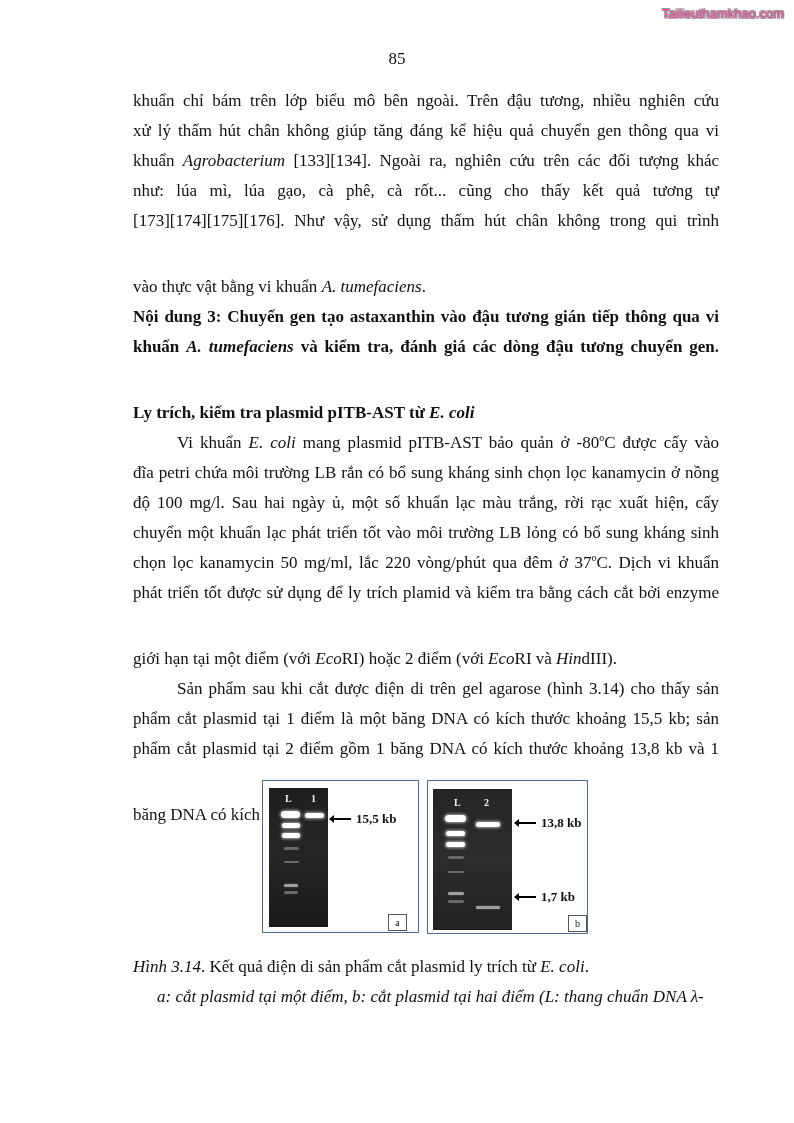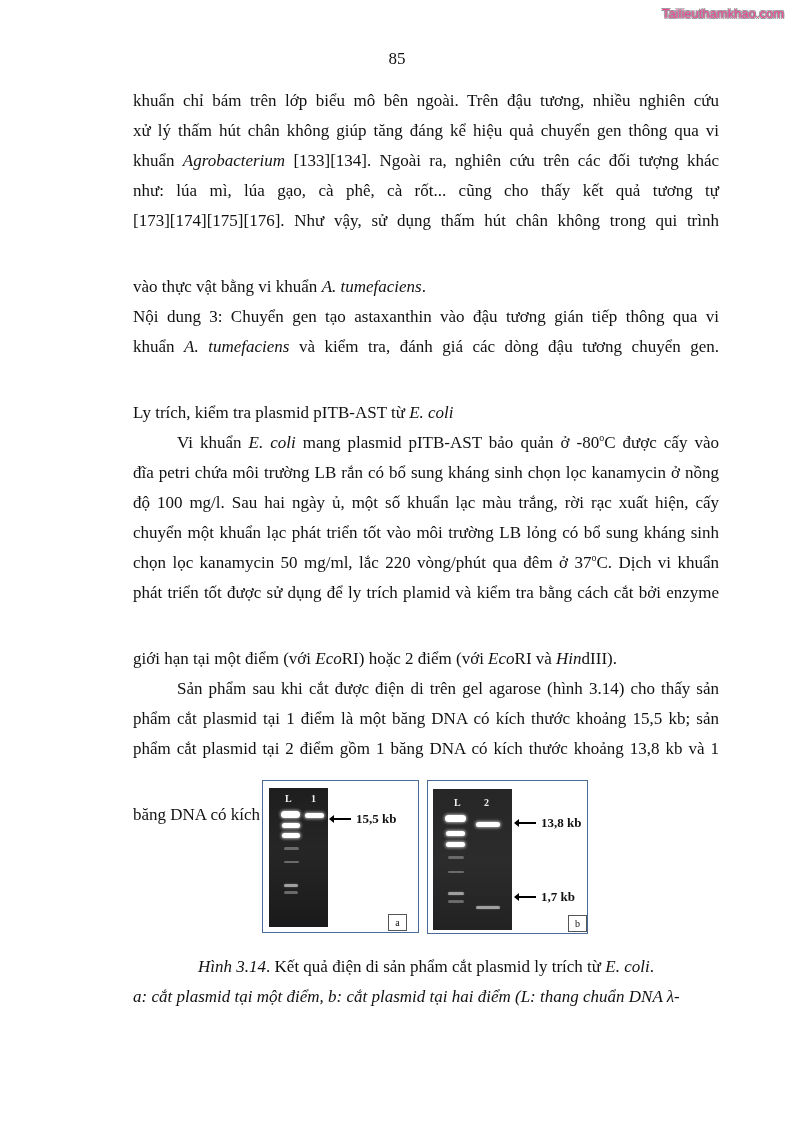--- a/index.html
+++ b/index.html
@@ -6,21 +6,21 @@
   body { width:794px; height:1123px; background:#ffffff; position:relative; overflow:hidden;
          font-family:"Liberation Serif", serif; color:#111; }
   .watermark { position:absolute; top:6px; right:10px; font-family:"Liberation Sans", sans-serif;
                font-size:13px; color:#ec4899; letter-spacing:0px;
                text-shadow: -1px -1px 0 #9a9a9a, 1px -1px 0 #9a9a9a, -1px 1px 0 #9a9a9a, 1px 1px 0 #9a9a9a; }
   .page-number { position:absolute; top:49px; left:0; width:794px; text-align:center; font-size:17px; }
   .body { position:absolute; left:133px; top:86px; width:586px; font-size:17px; line-height:30px; }
   .line { display:block; white-space:nowrap; text-align:justify; text-align-last:justify; height:30px; }
   .line.last { text-align-last:left;margin-top:36px; }
   .line.indent { padding-left:44px; }
-  .bold { font-weight:normal; }
+  .bold { font-weight:bold; }
   i { font-style:italic; }
   sup { font-size:10px; line-height:0; }
 
   .fig { position:absolute; border:1px solid #4a6a9a; background:#fff; }
   .fig-a { left:262px; top:780px; width:155px; height:151px; }
   .fig-b { left:427px; top:780px; width:159px; height:152px; }
   .gel { position:absolute; background:#1c1c1c; overflow:hidden; }
   .gel-a { left:6px; top:7px; width:59px; height:139px;
            background:linear-gradient(180deg,#1e1e1e 0%,#262626 45%,#1a1a1a 100%); }
   .gel-b { left:5px; top:8px; width:79px; height:141px;
@@ -30,22 +30,22 @@
           box-shadow:0 0 3px 1px rgba(255,255,255,0.6); }
   .band.dim { background:#a0a0a0; box-shadow:0 0 2px rgba(200,200,200,0.4); }
   .band.faint { background:#6a6a6a; box-shadow:none; }
   .marker { position:absolute; font-size:13px; white-space:nowrap; display:flex; align-items:center;font-weight:bold; }
   .arrow { display:inline-block; width:18px; height:2px; background:#000; position:relative; margin-right:5px; }
   .arrow::before { content:""; position:absolute; left:-4px; top:-3px; border-right:5px solid #000;
                    border-top:4px solid transparent; border-bottom:4px solid transparent; }
   .panel-tag { position:absolute; border:1px solid #555; font-size:10px; width:17px; height:15px;
                text-align:center; line-height:15px; background:#fff; }
   .caption { position:absolute; left:133px; top:952px; width:586px; font-size:17px; line-height:30px; }
-  .caption .c1 { text-align:center; display:block; height:30px; }
-  .caption .c2, .caption .c3 { display:block; white-space:nowrap; height:30px; font-style:italic; }
+  .caption .c1 { text-align:left; display:block; height:30px; }
+  .caption .c2, .caption .c3 { display:block; white-space:nowrap; height:30px; font-style:italic;margin-left:24px; }
 </style>
 </head>
 <body>
 
 <div class="watermark">Tailieuthamkhao.com</div>
 <div class="page-number">85</div>
 
 <div class="body">
 
   <span class="line">khuẩn chỉ bám trên lớp biểu mô bên ngoài. Trên đậu tương, nhiều nghiên cứu</span>

